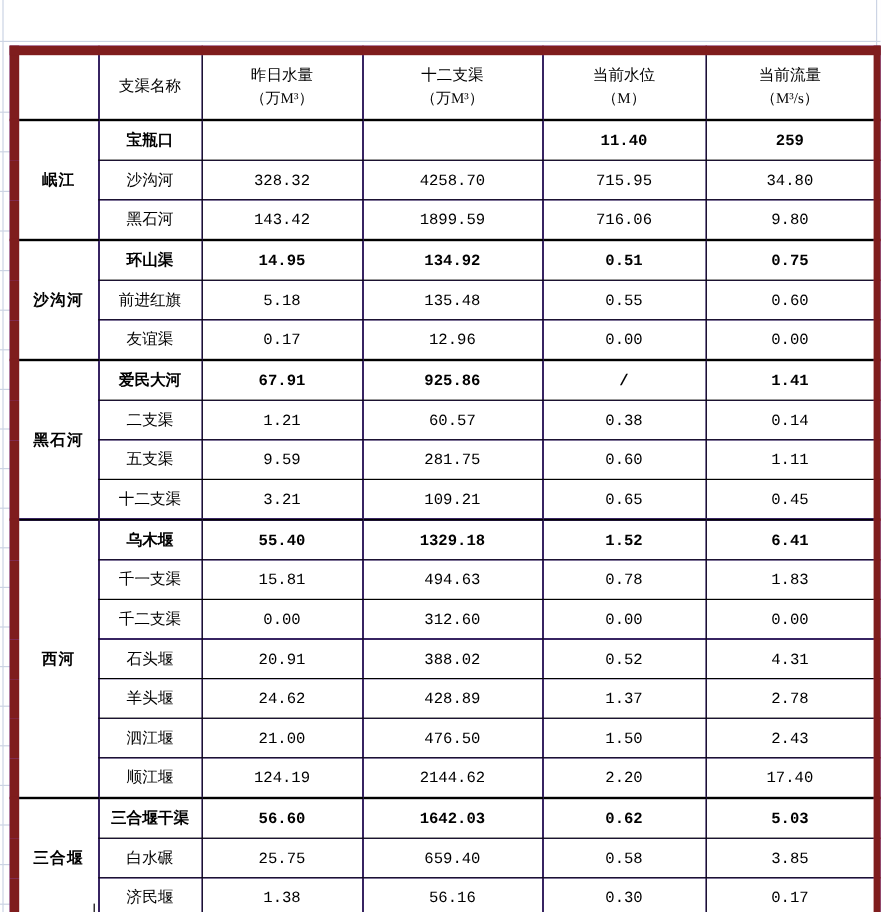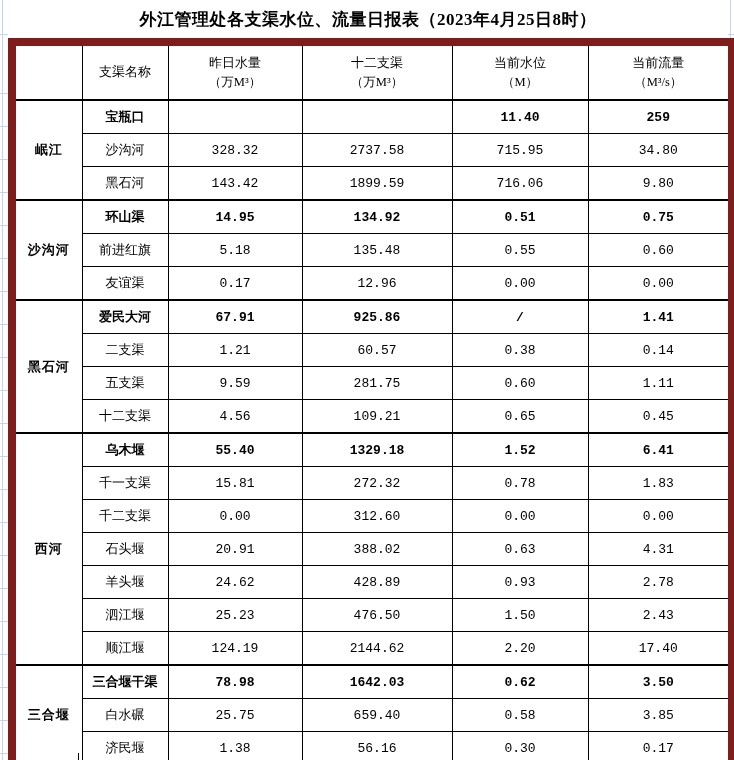--- a/index.html
+++ b/index.html
@@ -84,21 +84,20 @@
       <div class="gl-h" style="top: 588px;"></div>
       <div class="gl-h" style="top: 621px;"></div>
       <div class="gl-h" style="top: 654px;"></div>
       <div class="gl-h" style="top: 687px;"></div>
       <div class="gl-h" style="top: 720px;"></div>
       <div class="gl-h" style="top: 753px;"></div>
       <div class="gl-v" style="left: 2px;"></div>
       <div class="gl-v" style="left: 730px;"></div>
     </div>
 
-  <div class="title">外江管理处各支渠水位、流量日报表（2023年4月25日8时）</div>
 
   <table class="report">
     <colgroup>
       <col style="width:70px">
       <col style="width:86px">
       <col style="width:134px">
       <col style="width:150px">
       <col style="width:136px">
       <col style="width:144px">
     </colgroup>
@@ -129,21 +128,21 @@
           <td class="group-cell" rowspan="3">岷江</td>
           <td>宝瓶口</td>
           <td class="num"></td>
           <td class="num"></td>
           <td class="num">11.40</td>
           <td class="num">259</td>
         </tr>
         <tr>
           <td>沙沟河</td>
           <td class="num">328.32</td>
-          <td class="num">2737.58</td>
+          <td class="num">4258.70</td>
           <td class="num">715.95</td>
           <td class="num">34.80</td>
         </tr>
         <tr>
           <td>黑石河</td>
           <td class="num">143.42</td>
           <td class="num">1899.59</td>
           <td class="num">716.06</td>
           <td class="num">9.80</td>
         </tr>
@@ -186,82 +185,82 @@
         </tr>
         <tr>
           <td>五支渠</td>
           <td class="num">9.59</td>
           <td class="num">281.75</td>
           <td class="num">0.60</td>
           <td class="num">1.11</td>
         </tr>
         <tr>
           <td>十二支渠</td>
-          <td class="num">4.56</td>
+          <td class="num">3.21</td>
           <td class="num">109.21</td>
           <td class="num">0.65</td>
           <td class="num">0.45</td>
         </tr>
         <tr class="group-start">
           <td class="group-cell" rowspan="7">西河</td>
           <td>乌木堰</td>
           <td class="num">55.40</td>
           <td class="num">1329.18</td>
           <td class="num">1.52</td>
           <td class="num">6.41</td>
         </tr>
         <tr>
           <td>千一支渠</td>
           <td class="num">15.81</td>
-          <td class="num">272.32</td>
+          <td class="num">494.63</td>
           <td class="num">0.78</td>
           <td class="num">1.83</td>
         </tr>
         <tr>
           <td>千二支渠</td>
           <td class="num">0.00</td>
           <td class="num">312.60</td>
           <td class="num">0.00</td>
           <td class="num">0.00</td>
         </tr>
         <tr>
           <td>石头堰</td>
           <td class="num">20.91</td>
           <td class="num">388.02</td>
-          <td class="num">0.63</td>
+          <td class="num">0.52</td>
           <td class="num">4.31</td>
         </tr>
         <tr>
           <td>羊头堰</td>
           <td class="num">24.62</td>
           <td class="num">428.89</td>
-          <td class="num">0.93</td>
+          <td class="num">1.37</td>
           <td class="num">2.78</td>
         </tr>
         <tr>
           <td>泗江堰</td>
-          <td class="num">25.23</td>
+          <td class="num">21.00</td>
           <td class="num">476.50</td>
           <td class="num">1.50</td>
           <td class="num">2.43</td>
         </tr>
         <tr>
           <td>顺江堰</td>
           <td class="num">124.19</td>
           <td class="num">2144.62</td>
           <td class="num">2.20</td>
           <td class="num">17.40</td>
         </tr>
         <tr class="group-start">
           <td class="group-cell" rowspan="3">三合堰</td>
           <td>三合堰干渠</td>
-          <td class="num">78.98</td>
+          <td class="num">56.60</td>
           <td class="num">1642.03</td>
           <td class="num">0.62</td>
-          <td class="num">3.50</td>
+          <td class="num">5.03</td>
         </tr>
         <tr>
           <td>白水碾</td>
           <td class="num">25.75</td>
           <td class="num">659.40</td>
           <td class="num">0.58</td>
           <td class="num">3.85</td>
         </tr>
         <tr>
           <td>济民堰</td>

